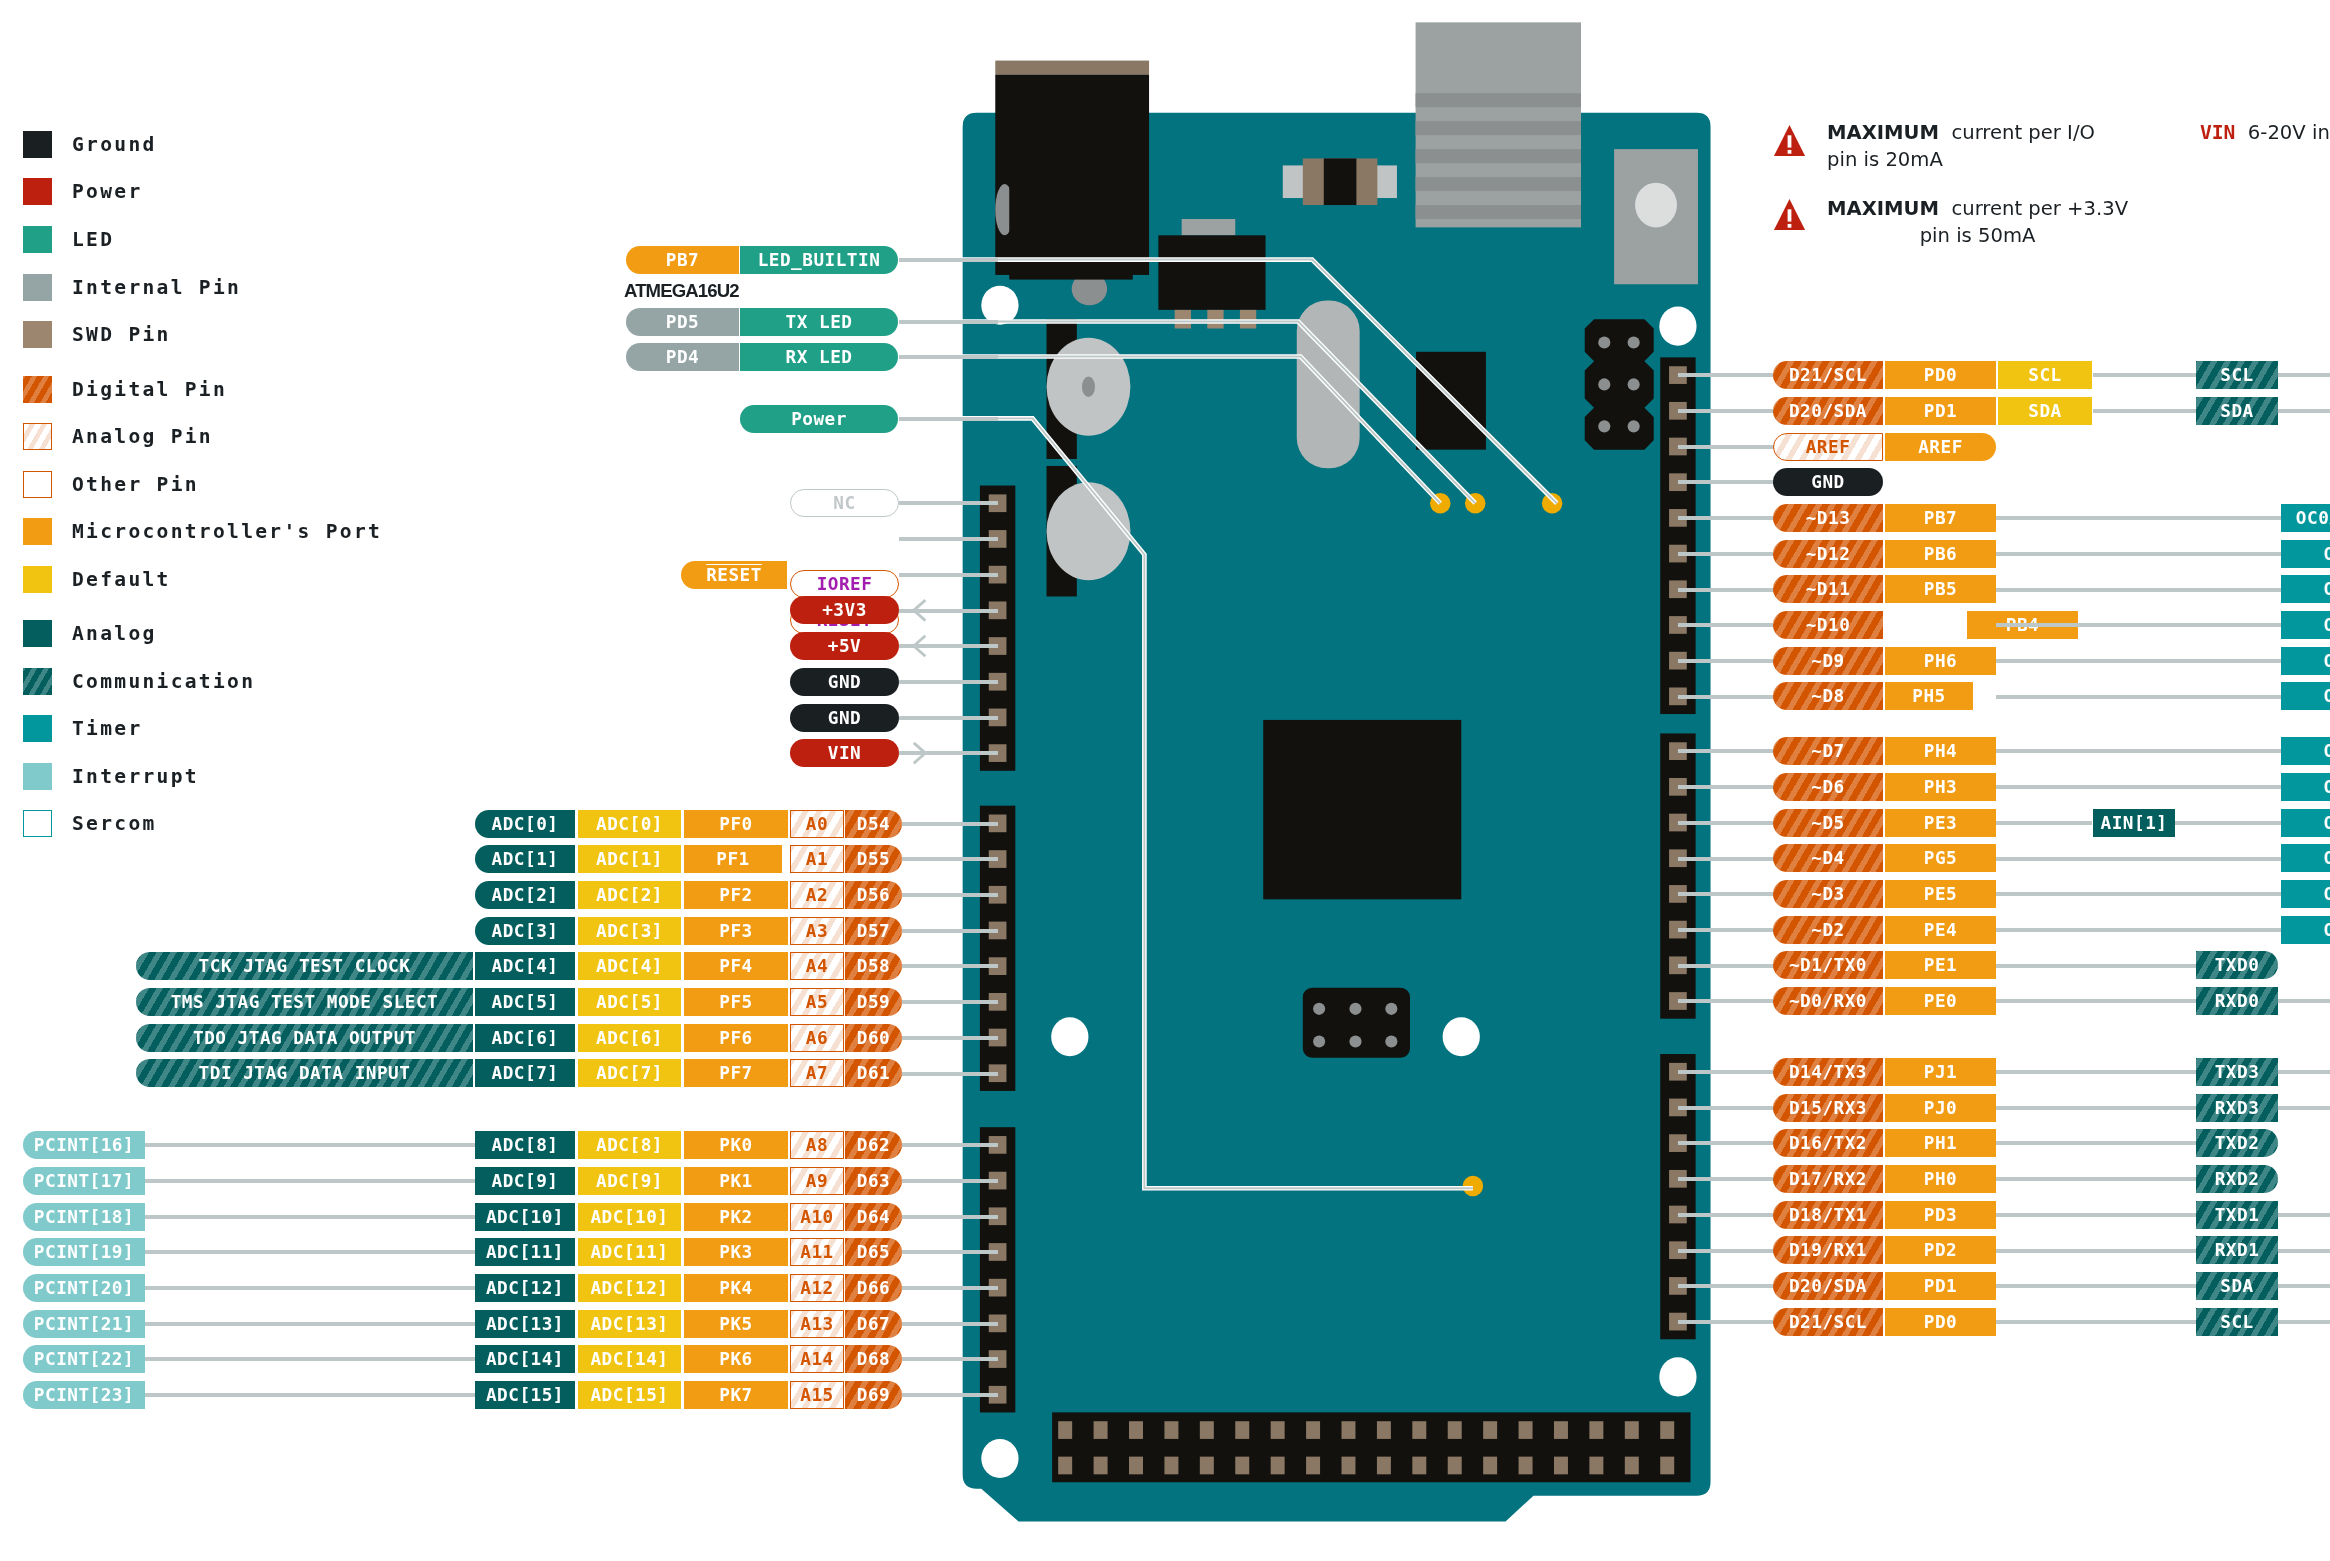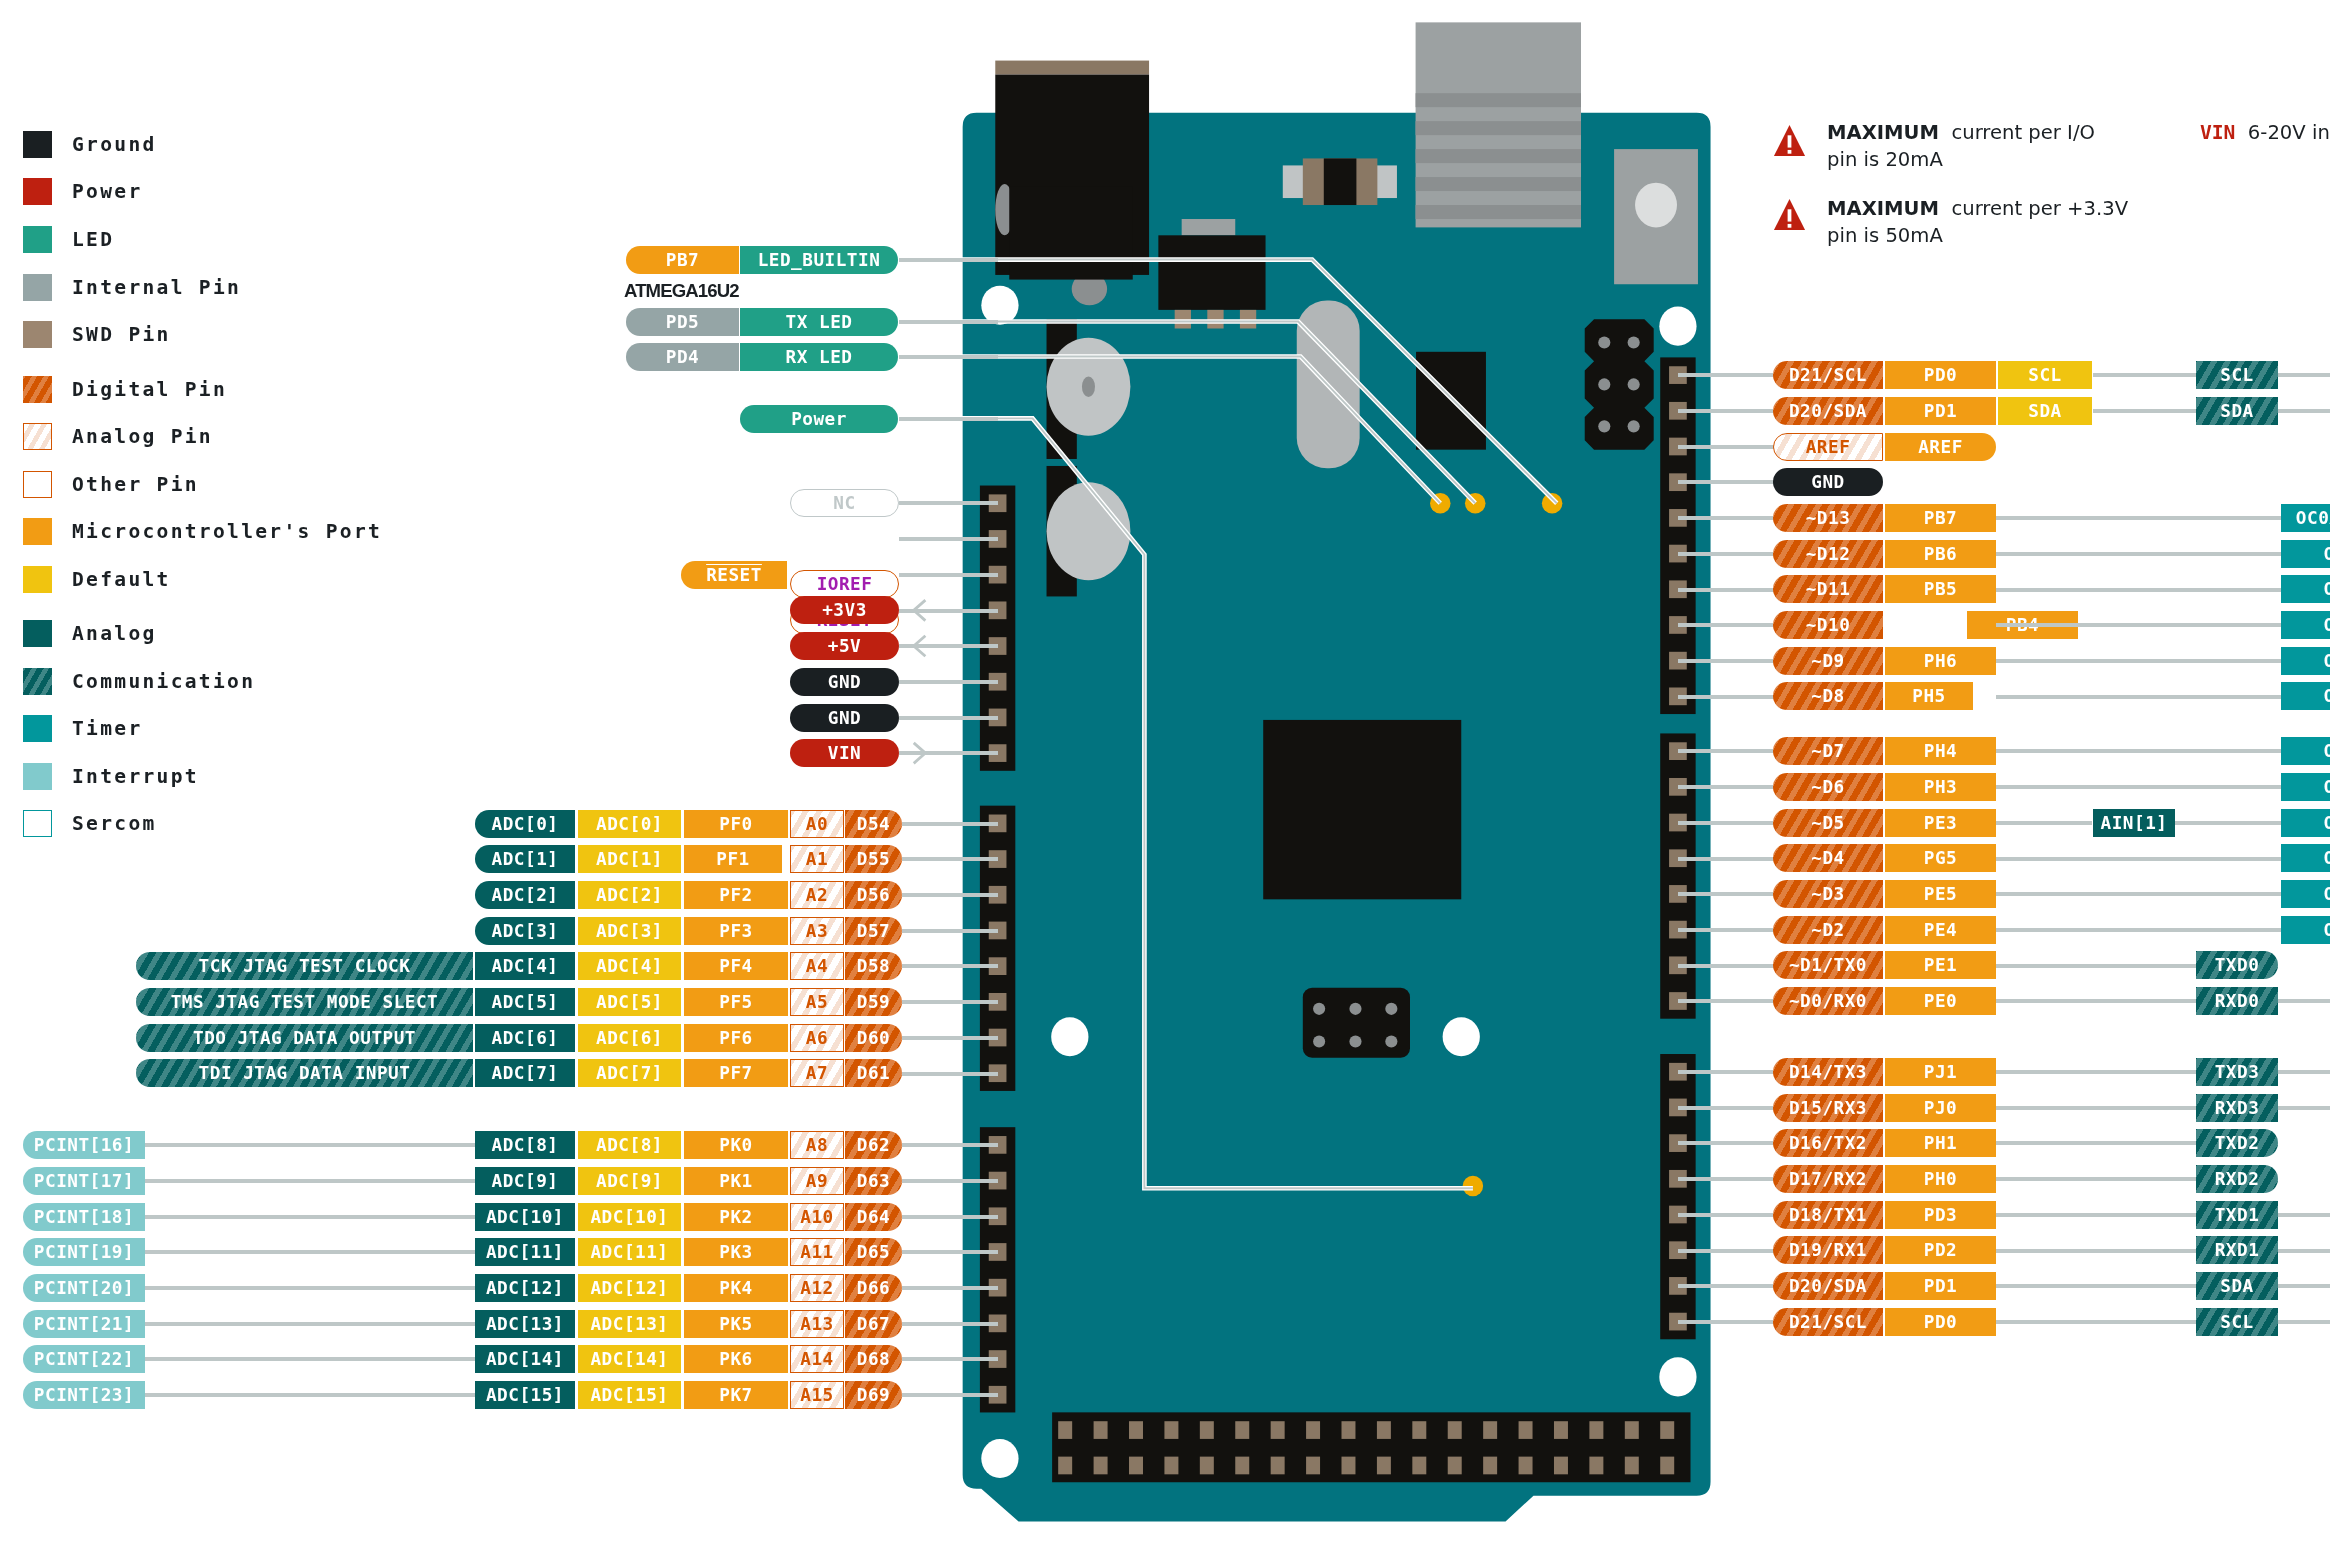--- a/index.html
+++ b/index.html
@@ -301,21 +301,21 @@
     </svg>
   <div class="warn-text" style="left:1827px;top:119px;">
     <b>MAXIMUM</b>&nbsp; <span>current per I/O</span><br>
     <span>pin is 20mA</span>
   </div>
   <svg class="abs" style="left:1773px;top:198px;" width="33" height="33" viewBox="0 0 70 70">
       <polygon points="35,2 68,68 2,68" fill="#be2010"></polygon>
       <rect x="31" y="24" width="8" height="26" fill="#fff"></rect>
       <rect x="31" y="55" width="8" height="8" fill="#fff"></rect>
     </svg>
-  <div class="warn-text" style="left:1827px;top:195px;">
+  <div class="warn-text" style="left:1827px;top:195px;text-align:center;">
     <b>MAXIMUM</b>&nbsp; <span>current per +3.3V</span><br>
     <span>pin is 50mA</span>
   </div>
   <div class="warn-text" style="left:2200px;top:119px;">
     <span class="vin-key">VIN</span>&nbsp; <span>6-20V input to the board.</span>
   </div>
 
   <div class="chip-lbl" style="left:624px;top:280px;">ATMEGA16U2</div>
 
   <div id="labels">

